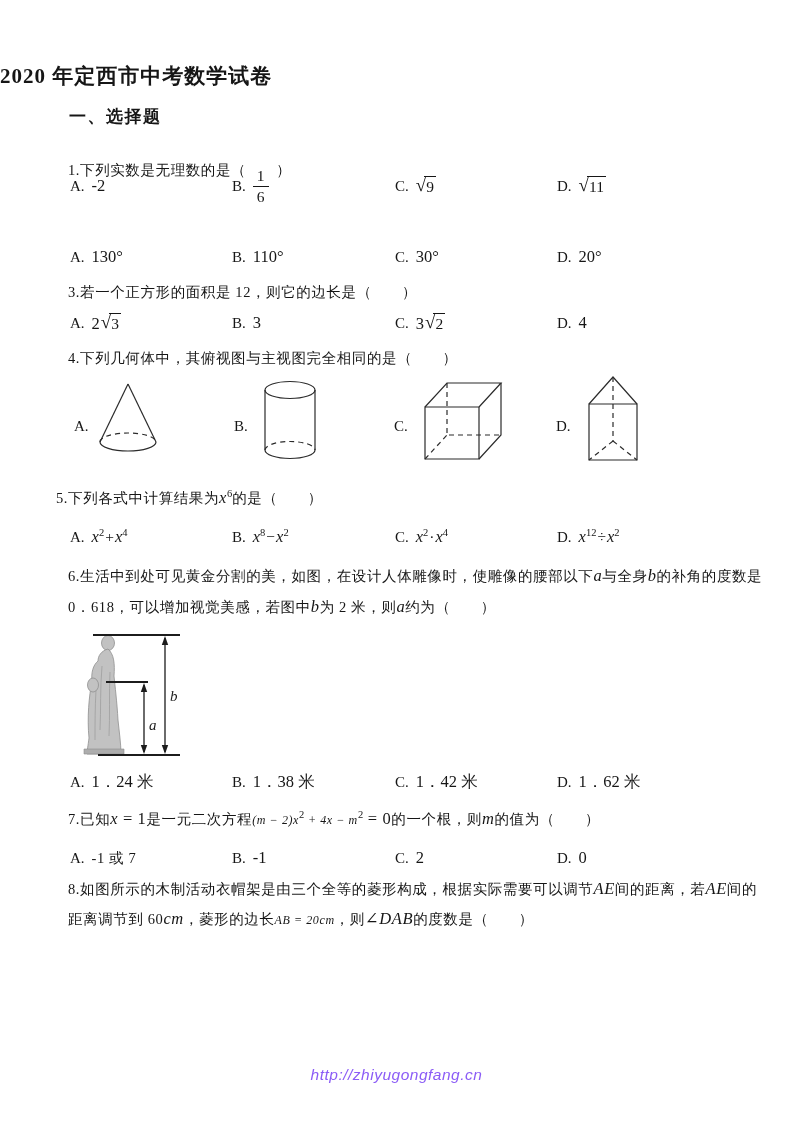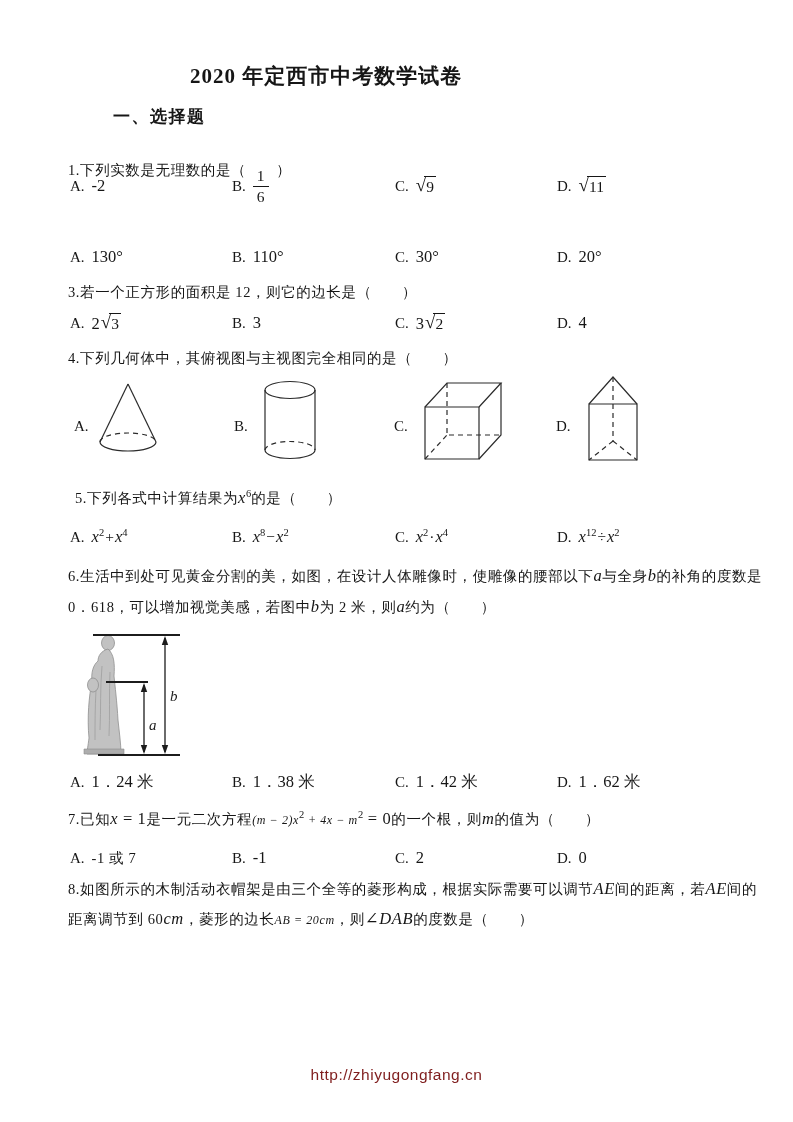--- a/index.html
+++ b/index.html
@@ -1,20 +1,20 @@
 <!DOCTYPE html>
 <html><head>
 <meta charset="utf-8">
 <style>
   html,body{margin:0;padding:0;background:#ffffff;}
   .page{position:relative;width:793px;height:1122px;background:#fff;overflow:hidden;
         font-family:"Liberation Serif","DejaVu Serif",serif;color:#161616;}
   .abs{position:absolute;white-space:nowrap;}
-  .title{left:0;top:62px;width:652px;text-align:center;font-size:21px;font-weight:bold;letter-spacing:1px;}
-  .heading{left:69px;top:105px;font-size:17px;font-weight:bold;letter-spacing:1.5px;margin-left:44px;}
+  .title{left:0;top:62px;width:652px;font-size:21px;font-weight:bold;letter-spacing:1px;}
+  .heading{left:69px;top:105px;font-size:17px;font-weight:bold;letter-spacing:1.5px;}
   .qtext{font-size:14.5px;letter-spacing:0.6px;line-height:1.35;}
   .opts{left:70px;display:grid;grid-template-columns:162px 163px 162px auto;align-items:center;}
   .opt{display:flex;align-items:baseline;gap:7px;}
   .opt.center{align-items:center;}
   .olabel{font-size:15px;}
   .oval{font-size:16.5px;}
   .cn{font-size:14.5px;letter-spacing:0.6px;}
   .mv{font-style:italic;font-size:16.5px;}
   .me{font-style:italic;font-size:12px;}
   .mu{font-style:normal;font-size:16.5px;}
@@ -151,21 +151,21 @@
     <span class="figlabel" style="left:556px;top:46px;">D.</span>
     <svg class="fig" style="left:584px;top:1px;" width="58" height="92" viewBox="0 0 58 92">
       <path class="ln" d="M5,31 L53,31 L53,87 L5,87 Z"></path>
       <path class="ln" d="M5,31 L29,4 L53,31"></path>
       <path class="lnd" d="M29,4 L29,68"></path>
       <path class="lnd" d="M29,68 L5,87"></path>
       <path class="lnd" d="M29,68 L53,87"></path>
     </svg>
   </div>
 
-  <div class="abs qtext" style="left:75px;top:487px;font-family:Liberation Serif, serif;">
+  <div class="abs qtext" style="left:56px;top:487px;font-family:Liberation Serif, serif;">
     <span class="cn">5.下列各式中计算结果为</span><span class="mv">x</span><sup class="e">6</sup><span class="cn">的是（　　）</span>
   </div>
   <div class="abs opts" style="top:523px;height:28px;">
     <div class="opt">
       <span class="olabel">A.</span>
       <span><span class="mv">x</span><sup class="e">2</sup><span class="mop">+</span><span class="mv">x</span><sup class="e">4</sup></span>
     </div>
     <div class="opt">
       <span class="olabel">B.</span>
       <span><span class="mv">x</span><sup class="e">8</sup><span class="mop">−</span><span class="mv">x</span><sup class="e">2</sup></span>
@@ -249,15 +249,15 @@
       </div>
   </div>
 
   <div class="abs qtext" style="left:68px;top:878px;">
     <span class="cn">8.如图所示的木制活动衣帽架是由三个全等的菱形构成，根据实际需要可以调节</span><span class="mv">AE</span><span class="cn">间的距离，若</span><span class="mv">AE</span><span class="cn">间的</span>
   </div>
   <div class="abs qtext" style="left:68px;top:908px;">
     <span class="cn">距离调节到 60</span><span class="mv">cm</span><span class="cn">，菱形的边长</span><span class="me">AB = 20cm</span><span class="cn">，则</span><span class="mu">∠</span><span class="mv">DAB</span><span class="cn">的度数是（　　）</span>
   </div>
 
-  <div class="abs footer" style="color: #7f1d1d;">http://zhiyugongfang.cn</div>
+  <div class="abs footer" style="color: #8b5cf6; font-style: italic;">http://zhiyugongfang.cn</div>
 
 </div>
 
 </body></html>

